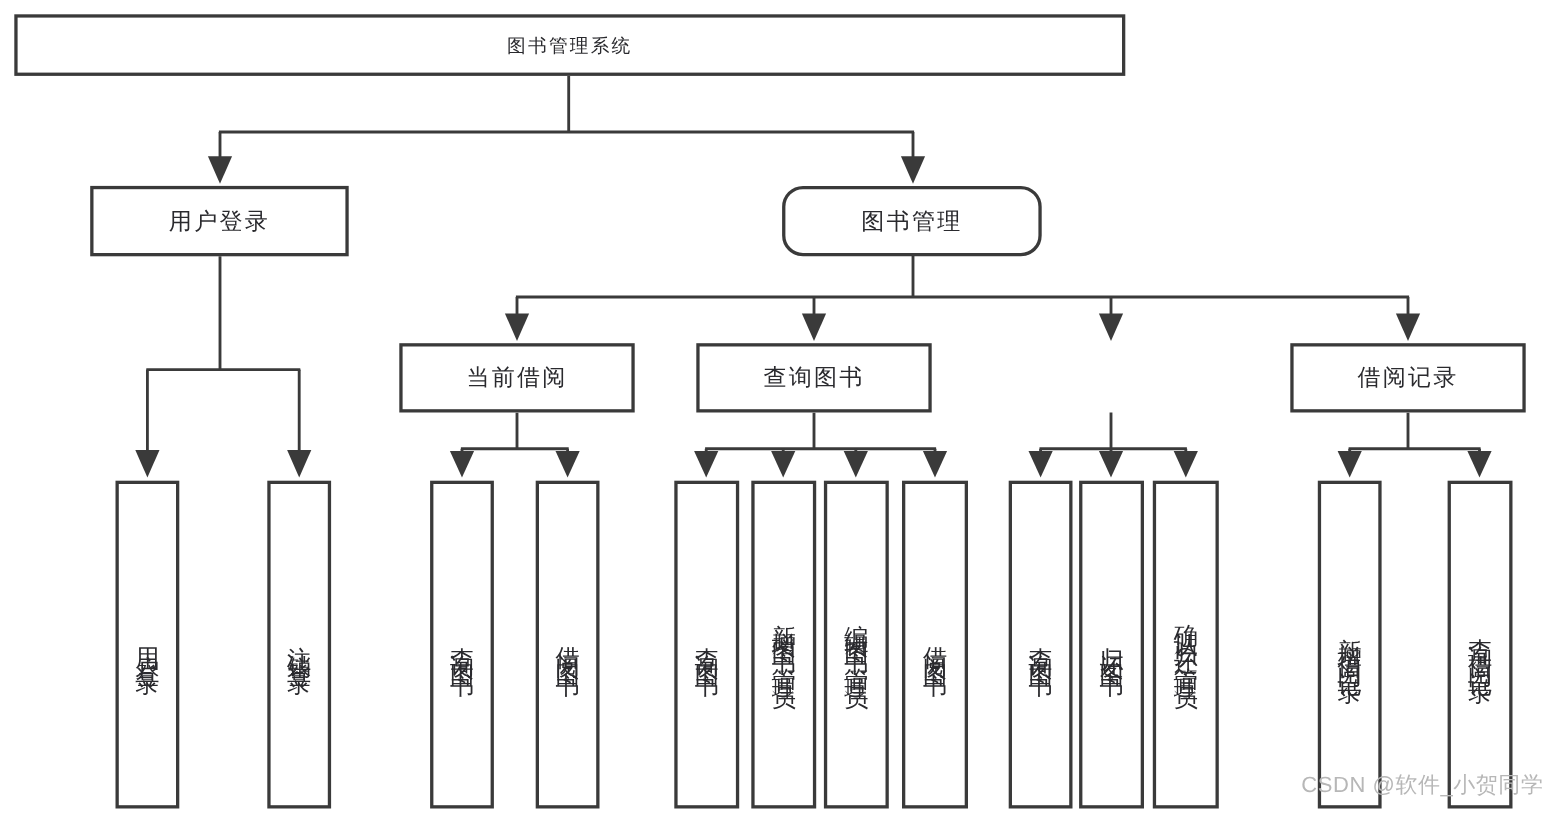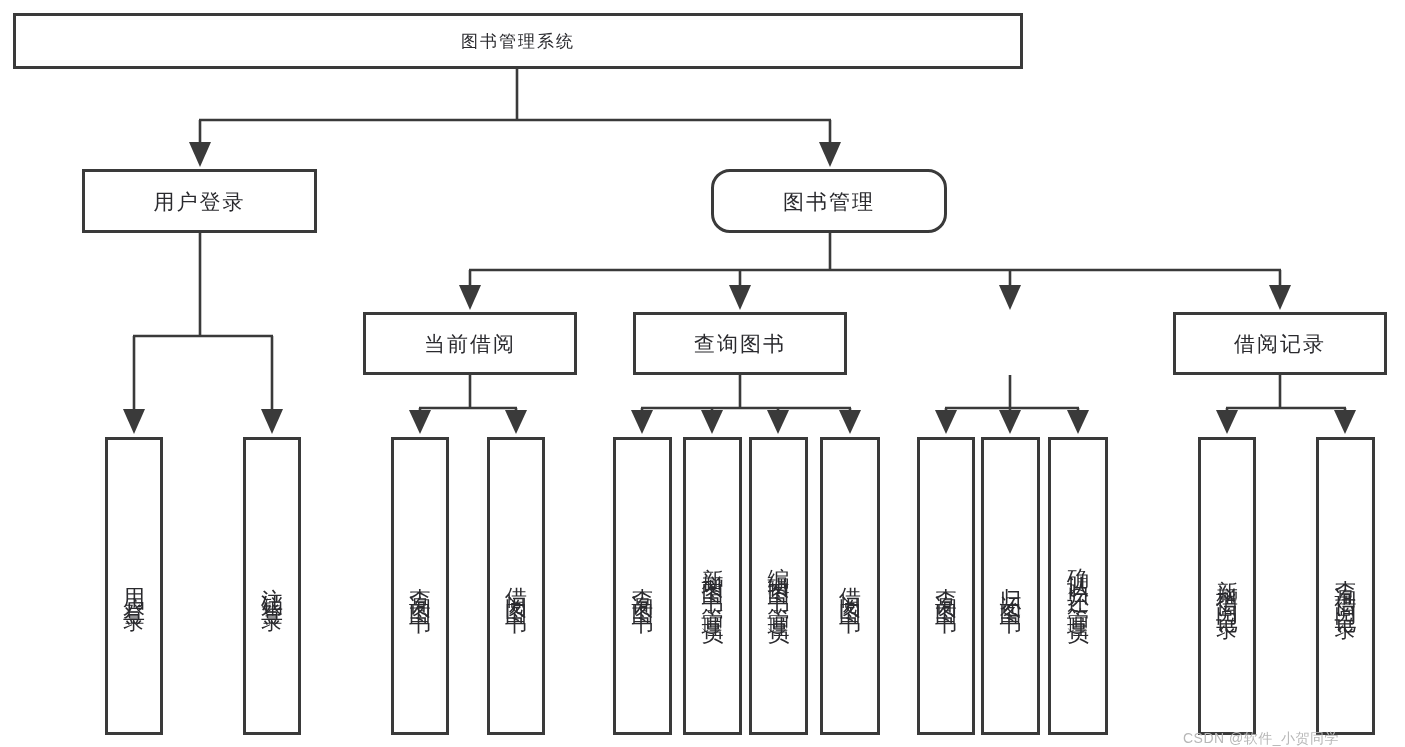--- a/index.html
+++ b/index.html
@@ -53,22 +53,22 @@
   .lf-05{left:613px; width:59px;}
   .lf-06{left:683px; width:59px;}
   .lf-07{left:749px; width:59px;}
   .lf-08{left:820px; width:60px;}
   .lf-09{left:917px; width:58px;}
   .lf-10{left:981px; width:59px;}
   .lf-11{left:1048px;width:60px;}
   .lf-12{left:1198px;width:58px;}
   .lf-13{left:1316px;width:59px;}
   .watermark{
-    position:absolute;left:1183px;top:730px;z-index:5;
-    font-size:14px;color:var(--watermark);
+    position:absolute;left:1183px;top:700px;z-index:5;
+    font-size:20px;color:var(--watermark);
     white-space:nowrap;letter-spacing:0.5px;text-align:center;
   }
 </style>
 </head>
 <body>
 
 <div class="stage">
 
   <svg class="connectors" viewBox="0 0 1405 747" xmlns="http://www.w3.org/2000/svg">
 

